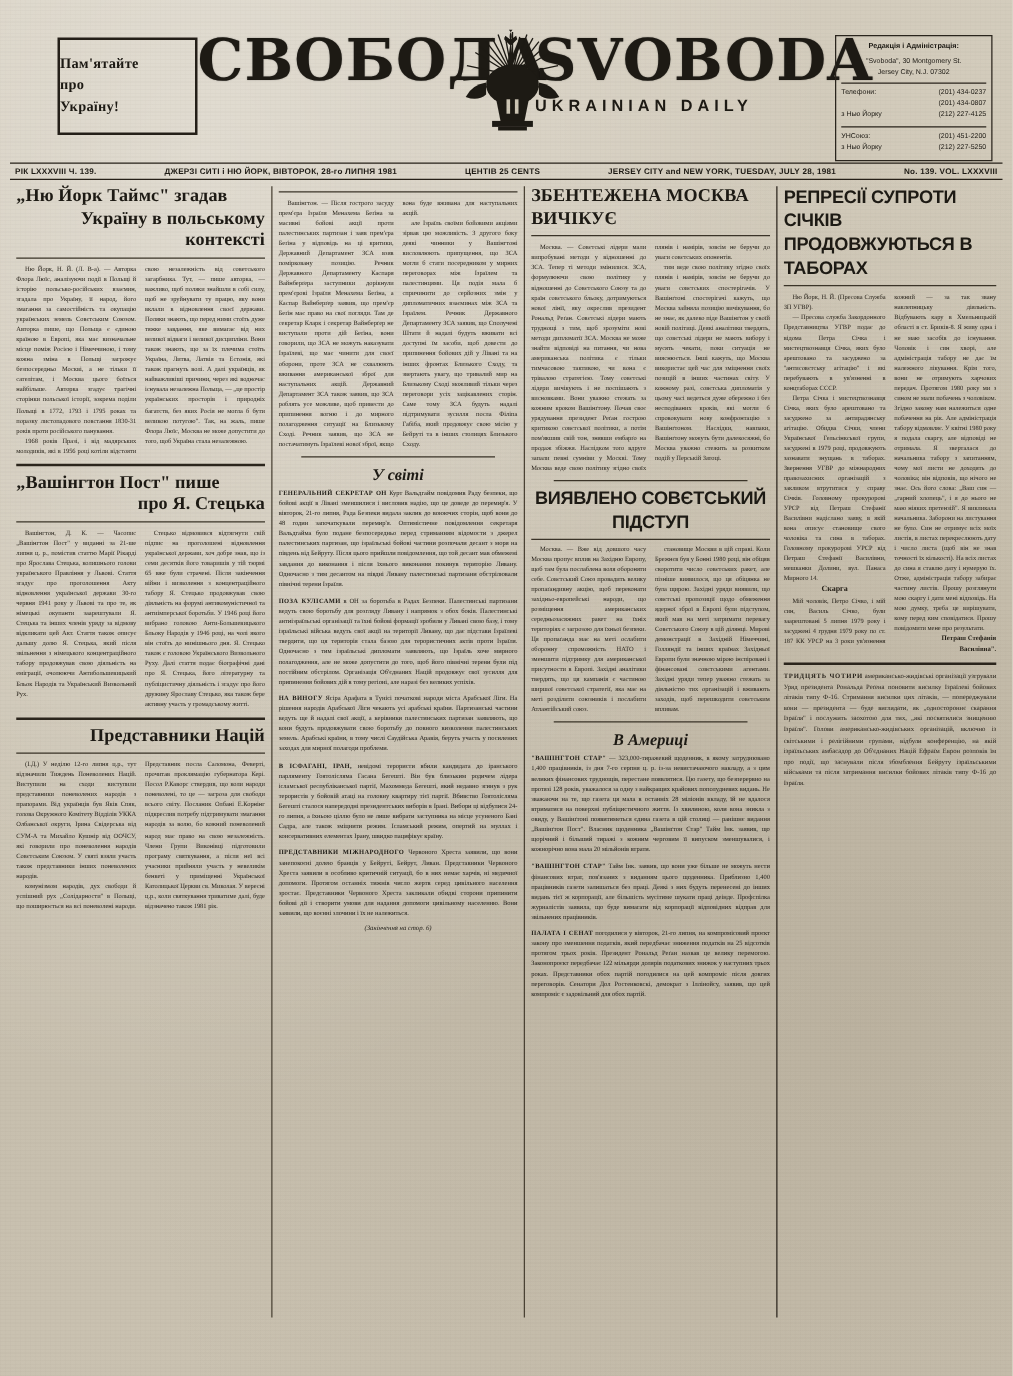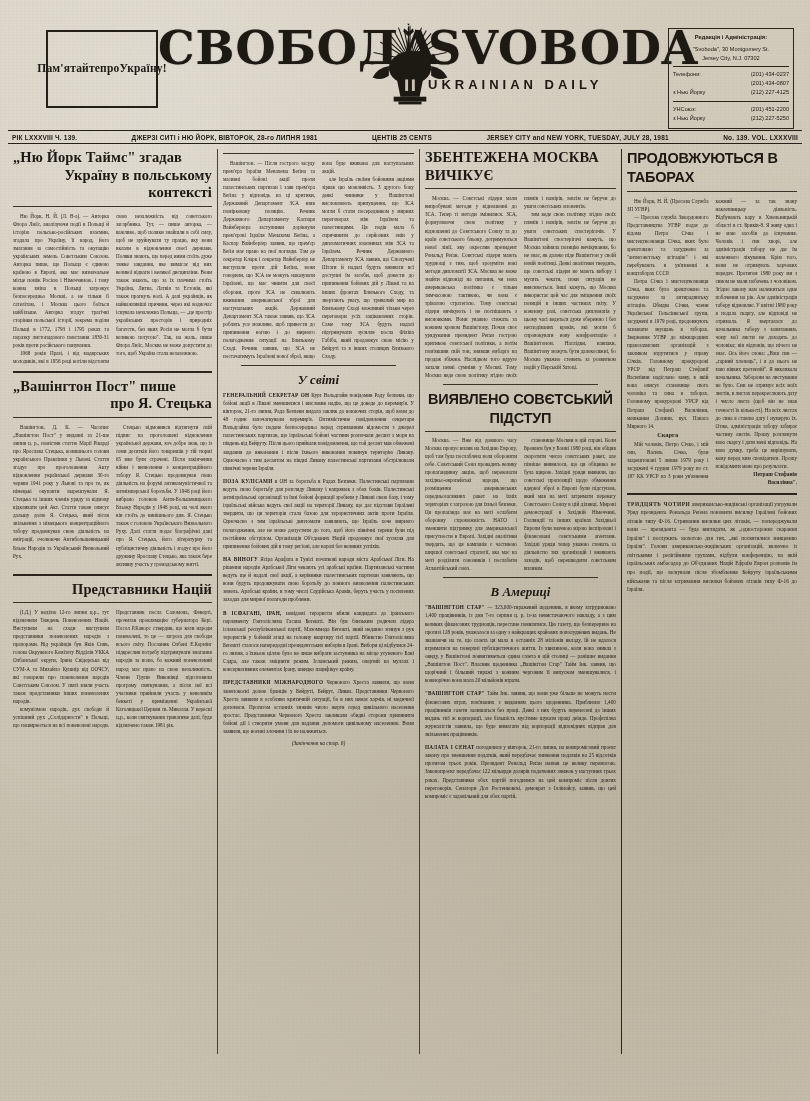--- a/index.html
+++ b/index.html
@@ -25,21 +25,21 @@
       repeating-linear-gradient(0deg, rgba(90,80,60,.10) 0 1px, rgba(255,255,255,0) 1px 3px),
       repeating-linear-gradient(90deg, rgba(90,80,60,.06) 0 1px, rgba(255,255,255,0) 1px 4px);
     mix-blend-mode:multiply;
   }
 
   
   .masthead{position:relative;height:108px;margin-top:16px;}
   .mh-box{
     position:absolute;left:38px;top:14px;width:108px;height:74px;
     border:2px solid #241f18;
-    display:flex;flex-direction:row;align-items:center;justify-content:center;
+    display:flex;flex-direction:column;justify-content:center;
     line-height:1.5;
   }
   .mh-box div{font-family:"Liberation Serif",serif;font-weight:bold;font-size:11.5px;letter-spacing:.2px;}
   .mh-center{
     position:absolute;left:150px;right:140px;top:0;height:104px;
     display:flex;align-items:flex-start;justify-content:space-between;
   }
   .title-ua{width:270px;text-align:center;}
   .title-ua .big{
     font-family:"DejaVu Serif",serif;font-weight:bold;font-size:46px;letter-spacing:1px;
@@ -339,20 +339,21 @@
         <div class="wire wide"><b class="lbl">"ВАШІНГТОН СТАР"</b> <span>— 323,000-тиражевий щоденник, в якому затруднювано 1,400 працівників, із дня 7-го серпня ц. р. із-за невистачаючого накладу, а з цим великих фінансових труднощів, перестане появлятися. Цю газету, що безперервно на протязі 128 років, уважалося за одну з найкращих крайових пополудневих видань. Не зважаючи на те, що газета ця мала в останніх 28 міліонів вкладу, їй не вдалося втриматися на поверхні публіцистичного життя. Із хвилиною, коли вона зникла з овиду, у Вашінґтоні появитиметься єдина газета в цій столиці — ранішнє видання „Вашінґтон Пост". Власник щоденника „Вашінґтон Стар" Тайм Інк. заявив, що щорічний і більший тиражі з кожним черговим її випуском зменшувалися, і кожнорічно вона мала 20 мільйонів втрати.</span></div>
         <div class="wire wide"><b class="lbl">"ВАШІНГТОН СТАР"</b> <span>Тайм Інк. заявив, що вони уже більше не можуть нести фінансових втрат, пов'язаних з виданням цього щоденника. Приблизно 1,400 працівників газети залишаться без праці. Деякі з них будуть перенесені до інших видань тієї ж корпорації, але більшість мусітиме шукати праці деінде. Профспілка журналістів заявила, що буде вимагати від корпорації відповідних відправ для звільнених працівників.</span></div>
         <div class="wire wide"><b class="lbl">ПАЛАТА І СЕНАТ</b> <span>погодилися у вівторок, 21-го липня, на компромісовий проєкт закону про зменшення податків, який передбачає зниження податків на 25 відсотків протягом трьох років. Президент Рональд Реґан назвав це велику перемогою. Законопроєкт передбачає 122 мільярди долярів податкових знижок у наступних трьох роках. Представники обох партій погодилися на цей компроміс після довгих переговорів. Сенатори Дол Ростенковскі, демократ з Іллінойсу, заявив, що цей компроміс є задовільний для обох партій.</span></div>
       </div>
     </div>
 
     <div class="col c4">
 
       <div>
         <div class="hl-sans">
+          <div>РЕПРЕСІЇ СУПРОТИ СІЧКІВ</div>
           <div>ПРОДОВЖУЮТЬСЯ В ТАБОРАХ</div>
         </div>
         <div class="hl-rule"></div>
         <div class="body two">
           <p>Ню Йорк, Н. Й. (Пресова Служба ЗП УГВР).</p>
           <p>— Пресова служба Закордонного Представництва УГВР подає до відома Петра Січка і мистецтвознавця Січка, яких було арештовано та засуджено за "антисовєтську агітацію" і які перебувають в ув'язненні в концтаборах СССР.</p>
           <p>Петра Січка і мистецтвознавця Січка, яких було арештовано та засуджено за антирадянську агітацію. Обидва Січки, члени Української Гельсінкської групи, засуджені в 1979 році, продовжують зазнавати знущань в таборах. Звернення УГВР до міжнародних правозахисних організацій з закликом втрутитися у справу Січків. Головному прокуророві УРСР від Петраш Стефанії Василівни надіслано заяву, в якій вона описує становище свого чоловіка та сина в таборах.
 Головному прокуророві УРСР від Петраш Стефанії Василівни, мешканки Долини, вул. Панаса Мирного 14.</p>
           <p class="ctr" style="text-indent:0">Скарга</p>
           <p>Мій чоловік, Петро Січко, і мій син, Василь Січко, були заарештовані 5 липня 1979 року і засуджені 4 грудня 1979 року по ст. 187 КК УРСР на 3 роки ув'язнення кожний — за так звану наклепницьку діяльність. Відбувають кару в Хмельницькій області в ст. Бриків-8. Я живу одна і не маю засобів до існування. Чоловік і син хворі, але адміністрація табору не дає їм належного лікування. Крім того, вони не отримують харчових передач.

